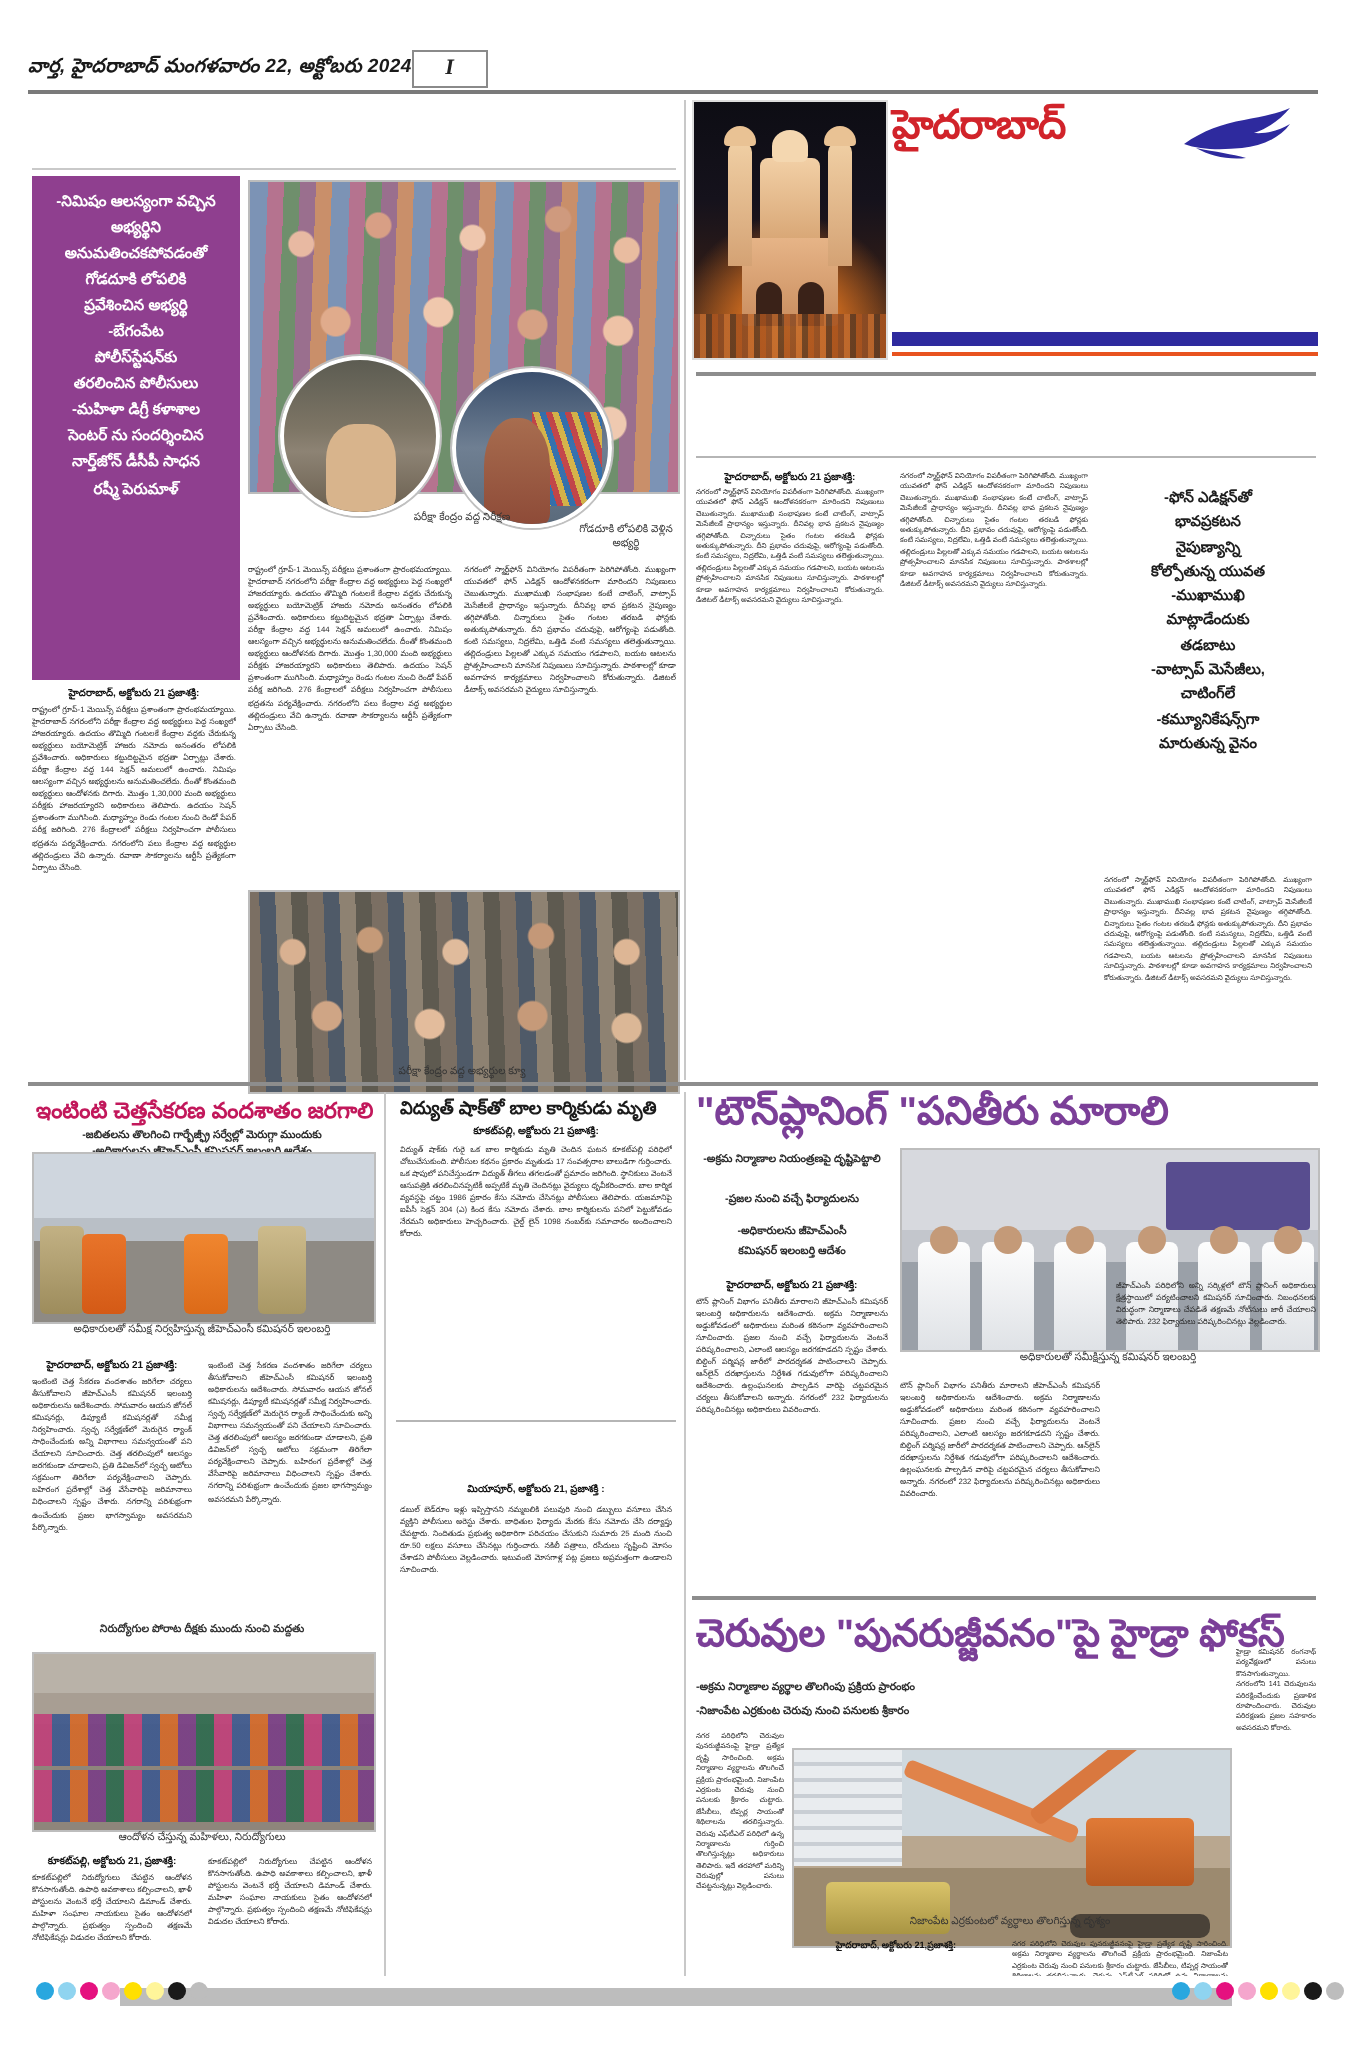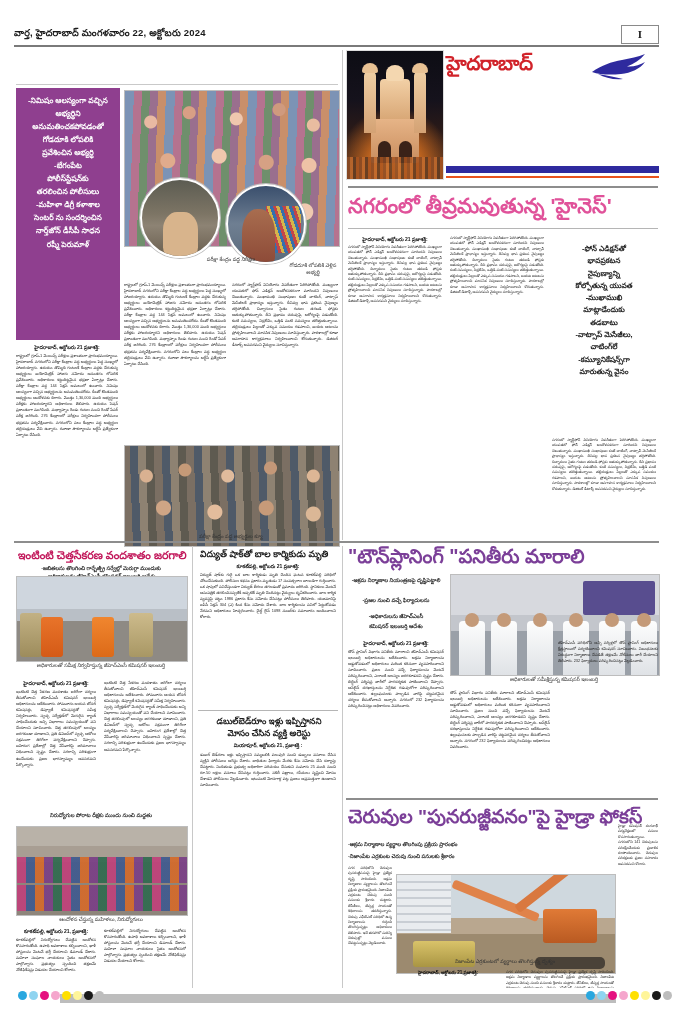--- a/index.html
+++ b/index.html
@@ -5,21 +5,21 @@
 <style>
   html,body{margin:0;padding:0;background:#ffffff;}
   body{
     font-family:"Liberation Sans","DejaVu Sans",sans-serif;
     width:673px;height:1024px;overflow:hidden;position:relative;
     color:#111;
   }
   .page{position:relative;width:673px;height:1024px;background:#fff;box-sizing:border-box;}
 
   
-  .topbar{position:absolute;left:14px;top:24px;width:645px;height:20px;display:flex;align-items:center;justify-content:space-between;}
+  .topbar{position:absolute;left:14px;top:24px;width:645px;height:20px;display:flex;align-items:center;justify-content:flex-start;font-style:italic;}
   .topbar .dateline{font-size:9.5px;font-weight:bold;color:#1a1a1a;letter-spacing:.2px;white-space:nowrap;}
   .pagemark{width:36px;height:17px;border:1px solid #8a8a8a;display:flex;align-items:center;justify-content:center;font-size:11px;font-weight:bold;color:#222;font-family:"Liberation Serif",serif;}
   .rule-top{position:absolute;left:14px;top:45px;width:645px;height:2px;background:#7a7a7a;}
 
   
   .hl-main{position:absolute;left:16px;top:50px;width:320px;height:34px;
     font-size:25px;font-weight:bold;color:#d1232a;letter-spacing:-.3px;white-space:nowrap;
     display:flex;align-items:center;}
   .hl-underline{position:absolute;left:16px;top:84px;width:322px;height:1px;background:#c9c9c9;}
 
@@ -229,21 +229,20 @@
     <div class="btxt" style="height:152px;">నగరంలో స్మార్ట్‌ఫోన్ వినియోగం విపరీతంగా పెరిగిపోతోంది. ముఖ్యంగా యువతలో ఫోన్ ఎడిక్షన్ ఆందోళనకరంగా మారిందని నిపుణులు చెబుతున్నారు. ముఖాముఖి సంభాషణల కంటే చాటింగ్, వాట్సాప్ మెసేజీలకే ప్రాధాన్యం ఇస్తున్నారు. దీనివల్ల భావ ప్రకటన నైపుణ్యం తగ్గిపోతోంది. చిన్నారులు సైతం గంటల తరబడి ఫోన్లకు అతుక్కుపోతున్నారు. దీని ప్రభావం చదువుపై, ఆరోగ్యంపై పడుతోంది. కంటి సమస్యలు, నిద్రలేమి, ఒత్తిడి వంటి సమస్యలు తలెత్తుతున్నాయి. తల్లిదండ్రులు పిల్లలతో ఎక్కువ సమయం గడపాలని, బయట ఆటలను ప్రోత్సహించాలని మానసిక నిపుణులు సూచిస్తున్నారు. పాఠశాలల్లో కూడా అవగాహన కార్యక్రమాలు నిర్వహించాలని కోరుతున్నారు. డిజిటల్ డీటాక్స్ అవసరమని వైద్యులు సూచిస్తున్నారు.</div>
   </div>
   <div class="ph crowd-b">
       <div class="crowd-fill2"></div>
     </div>
   <div class="cap" style="left:124px;top:533px;width:214px;">పరీక్షా కేంద్రం వద్ద అభ్యర్థుల క్యూ</div>
 
   <div class="vrule" style="left:342px;top:50px;height:490px;"></div>
 
   <div class="hrule thick" style="left:348px;top:186px;width:310px;"></div>
-  <div class="hl-hynes">నగరంలో తీవ్రమవుతున్న 'హైనెస్'</div>
   <div class="hrule" style="left:348px;top:228px;width:310px;"></div>
 
   <div class="col" style="left:348px;top:236px;width:94px;height:296px;">
     <div class="dline">హైదరాబాద్, అక్టోబరు 21 ప్రజాశక్తి:</div>
     <div class="btxt mini" style="height:278px;">నగరంలో స్మార్ట్‌ఫోన్ వినియోగం విపరీతంగా పెరిగిపోతోంది. ముఖ్యంగా యువతలో ఫోన్ ఎడిక్షన్ ఆందోళనకరంగా మారిందని నిపుణులు చెబుతున్నారు. ముఖాముఖి సంభాషణల కంటే చాటింగ్, వాట్సాప్ మెసేజీలకే ప్రాధాన్యం ఇస్తున్నారు. దీనివల్ల భావ ప్రకటన నైపుణ్యం తగ్గిపోతోంది. చిన్నారులు సైతం గంటల తరబడి ఫోన్లకు అతుక్కుపోతున్నారు. దీని ప్రభావం చదువుపై, ఆరోగ్యంపై పడుతోంది. కంటి సమస్యలు, నిద్రలేమి, ఒత్తిడి వంటి సమస్యలు తలెత్తుతున్నాయి. తల్లిదండ్రులు పిల్లలతో ఎక్కువ సమయం గడపాలని, బయట ఆటలను ప్రోత్సహించాలని మానసిక నిపుణులు సూచిస్తున్నారు. పాఠశాలల్లో కూడా అవగాహన కార్యక్రమాలు నిర్వహించాలని కోరుతున్నారు. డిజిటల్ డీటాక్స్ అవసరమని వైద్యులు సూచిస్తున్నారు.</div>
   </div>
   <div class="col" style="left:450px;top:236px;width:94px;height:296px;">
     <div class="btxt mini" style="height:296px;">నగరంలో స్మార్ట్‌ఫోన్ వినియోగం విపరీతంగా పెరిగిపోతోంది. ముఖ్యంగా యువతలో ఫోన్ ఎడిక్షన్ ఆందోళనకరంగా మారిందని నిపుణులు చెబుతున్నారు. ముఖాముఖి సంభాషణల కంటే చాటింగ్, వాట్సాప్ మెసేజీలకే ప్రాధాన్యం ఇస్తున్నారు. దీనివల్ల భావ ప్రకటన నైపుణ్యం తగ్గిపోతోంది. చిన్నారులు సైతం గంటల తరబడి ఫోన్లకు అతుక్కుపోతున్నారు. దీని ప్రభావం చదువుపై, ఆరోగ్యంపై పడుతోంది. కంటి సమస్యలు, నిద్రలేమి, ఒత్తిడి వంటి సమస్యలు తలెత్తుతున్నాయి. తల్లిదండ్రులు పిల్లలతో ఎక్కువ సమయం గడపాలని, బయట ఆటలను ప్రోత్సహించాలని మానసిక నిపుణులు సూచిస్తున్నారు. పాఠశాలల్లో కూడా అవగాహన కార్యక్రమాలు నిర్వహించాలని కోరుతున్నారు. డిజిటల్ డీటాక్స్ అవసరమని వైద్యులు సూచిస్తున్నారు.</div>
   </div>
 
@@ -300,21 +299,20 @@
 
   <div class="vrule" style="left:192px;top:546px;height:442px;"></div>
 
   <div class="hl-s hl-shock">విద్యుత్ షాక్‌తో బాల కార్మికుడు మృతి</div>
   <div class="dline" style="position:absolute;left:200px;top:563px;width:136px;">కూకట్‌పల్లి, అక్టోబరు 21 ప్రజాశక్తి:</div>
   <div class="col" style="left:200px;top:572px;width:136px;height:134px;">
     <div class="btxt" style="height:134px;">విద్యుత్ షాక్‌కు గురై ఒక బాల కార్మికుడు మృతి చెందిన ఘటన కూకట్‌పల్లి పరిధిలో చోటుచేసుకుంది. పోలీసుల కథనం ప్రకారం మృతుడు 17 సంవత్సరాల బాలుడిగా గుర్తించారు. ఒక షాపులో పనిచేస్తుండగా విద్యుత్ తీగలు తగలడంతో ప్రమాదం జరిగింది. స్థానికులు వెంటనే ఆసుపత్రికి తరలించినప్పటికీ అప్పటికే మృతి చెందినట్లు వైద్యులు ధృవీకరించారు. బాల కార్మిక వ్యవస్థపై చట్టం 1986 ప్రకారం కేసు నమోదు చేసినట్లు పోలీసులు తెలిపారు. యజమానిపై ఐపీసీ సెక్షన్ 304 (ఎ) కింద కేసు నమోదు చేశారు. బాల కార్మికులను పనిలో పెట్టుకోవడం నేరమని అధికారులు హెచ్చరించారు. చైల్డ్ లైన్ 1098 నంబర్‌కు సమాచారం అందించాలని కోరారు.</div>
   </div>
   <div class="hrule" style="left:198px;top:710px;width:140px;"></div>
 
-  <div class="hl-s hl-double">డబుల్‌బెడ్‌రూం ఇళ్లు ఇప్పిస్తానని మోసం చేసిన వ్యక్తి అరెస్టు</div>
   <div class="dline" style="position:absolute;left:200px;top:742px;width:136px;">మియాపూర్, అక్టోబరు 21, ప్రజాశక్తి :</div>
   <div class="col" style="left:200px;top:752px;width:136px;height:232px;">
     <div class="btxt" style="height:232px;">డబుల్ బెడ్‌రూం ఇళ్లు ఇప్పిస్తానని నమ్మబలికి పలువురి నుంచి డబ్బులు వసూలు చేసిన వ్యక్తిని పోలీసులు అరెస్టు చేశారు. బాధితుల ఫిర్యాదు మేరకు కేసు నమోదు చేసి దర్యాప్తు చేపట్టారు. నిందితుడు ప్రభుత్వ అధికారిగా పరిచయం చేసుకుని సుమారు 25 మంది నుంచి రూ.50 లక్షలు వసూలు చేసినట్లు గుర్తించారు. నకిలీ పత్రాలు, రసీదులు సృష్టించి మోసం చేశాడని పోలీసులు వెల్లడించారు. ఇటువంటి మోసగాళ్ల పట్ల ప్రజలు అప్రమత్తంగా ఉండాలని సూచించారు.</div>
   </div>
 
   <div class="vrule" style="left:342px;top:546px;height:442px;"></div>
 
   <div class="hl-s hl-town">"టౌన్‌ప్లానింగ్ "పనితీరు మారాలి</div>
   <div class="subline" style="left:348px;top:576px;width:96px;">-అక్రమ నిర్మాణాల నియంత్రణపై దృష్టిపెట్టాలి</div>
   <div class="subline" style="left:348px;top:596px;width:96px;">-ప్రజల నుంచి వచ్చే ఫిర్యాదులను</div>

